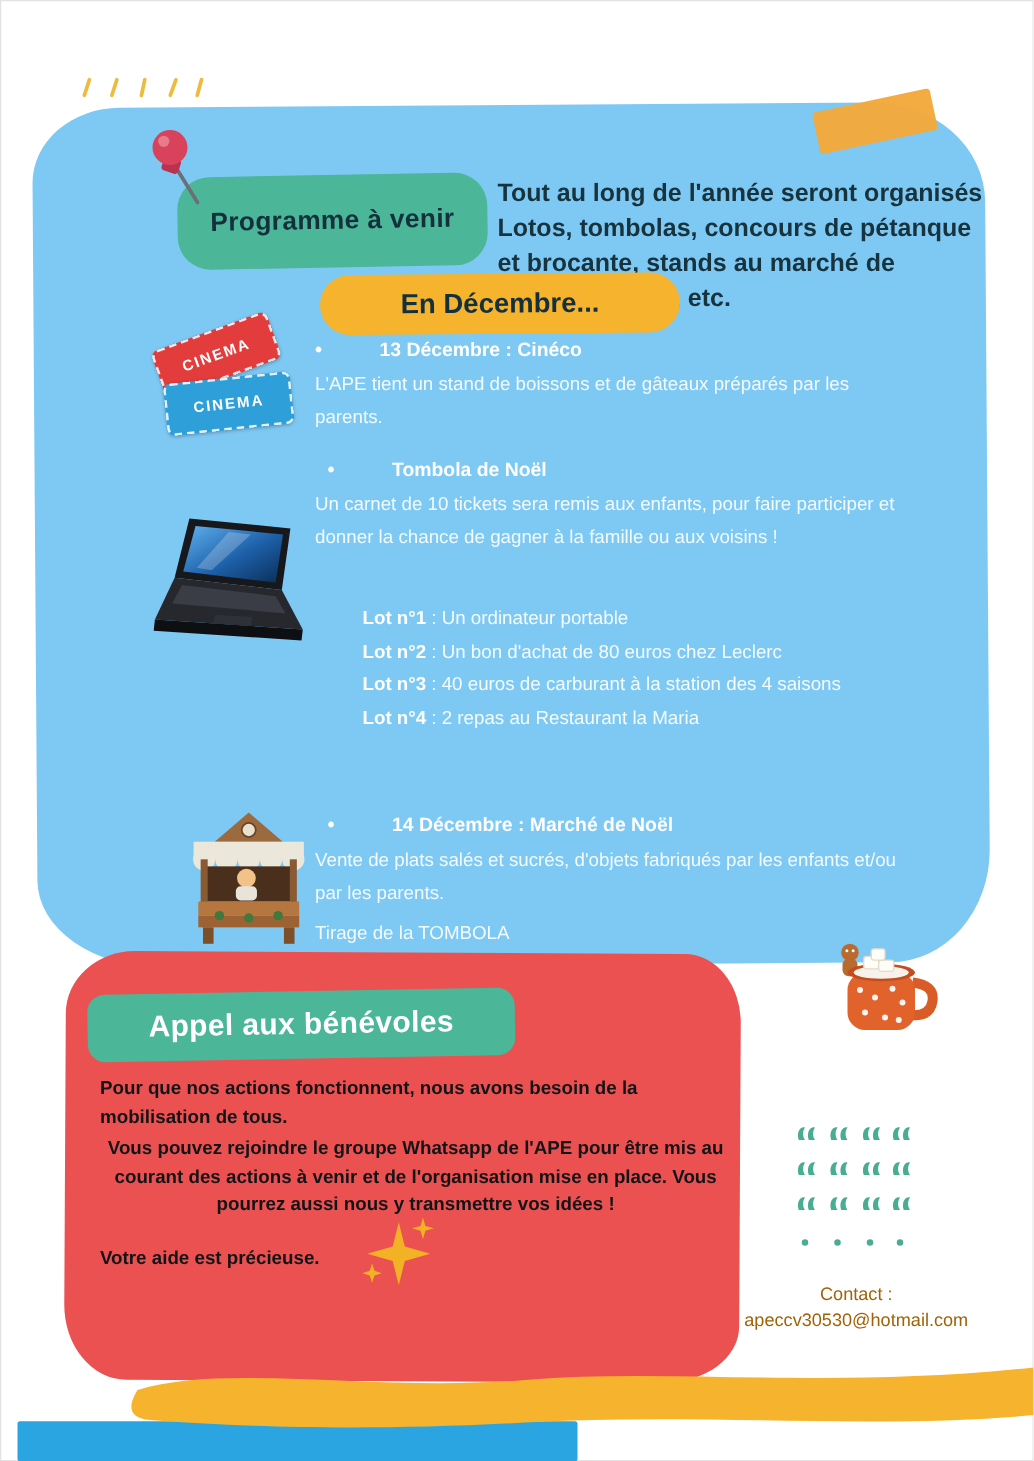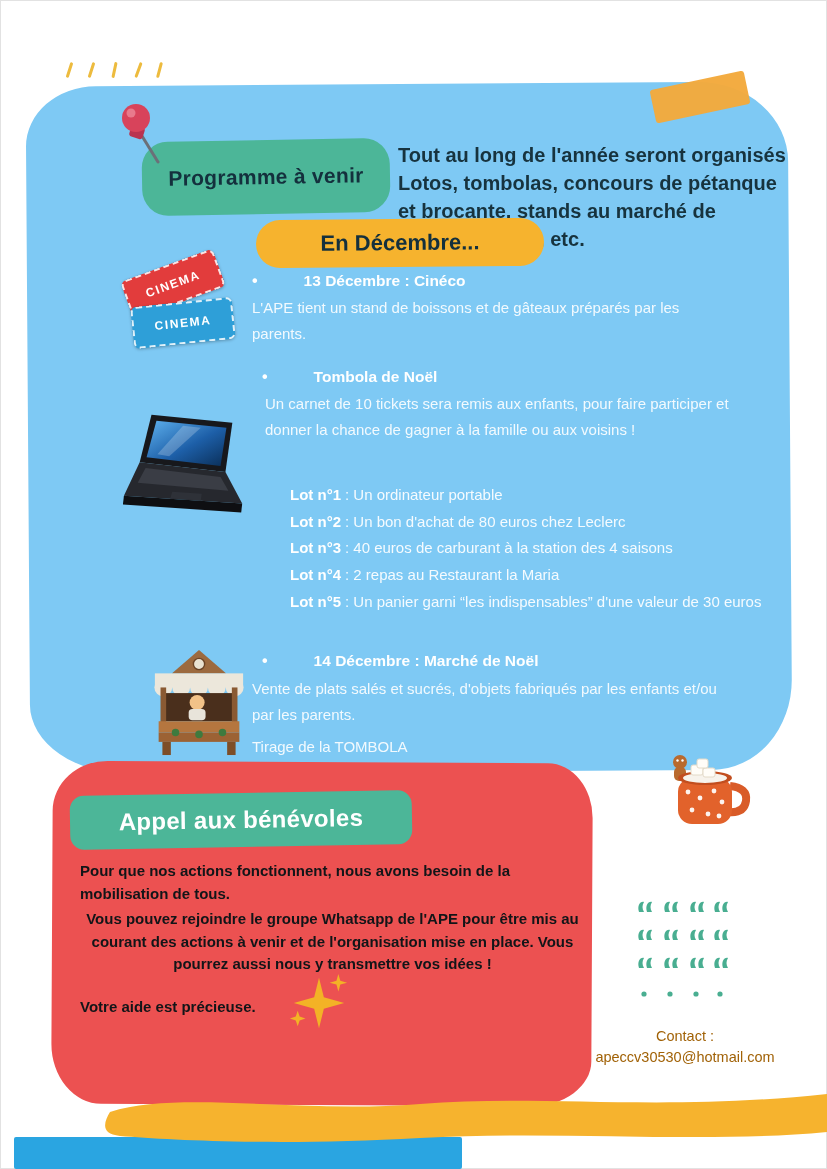--- a/index.html
+++ b/index.html
@@ -122,21 +122,21 @@
   <div class="abs event-title" style="left:252px; top:272px; width:480px;">
     <span class="bullet"></span>
     <span>13 Décembre : Cinéco</span>
   </div>
   <div class="abs white-body" style="left:252px; top:295px; width:470px;">L'APE tient un stand de boissons et de gâteaux préparés par les parents.</div>
 
   <div class="abs event-title" style="left:262px; top:368px; width:480px;">
     <span class="bullet"></span>
     <span>Tombola de Noël</span>
   </div>
-  <div class="abs white-body" style="left:265px; top:391px; width:475px;">Un carnet de 10 tickets sera remis aux enfants, pour faire participer et donner la chance de gagner à la famille ou aux voisins !</div>
+  <div class="abs white-body" style="left:252px; top:391px; width:475px;">Un carnet de 10 tickets sera remis aux enfants, pour faire participer et donner la chance de gagner à la famille ou aux voisins !</div>
 
   <div class="abs" style="left:118px; top:412px; width:138px; height:118px;">
     <svg width="138" height="118" viewBox="0 0 140 118">
       <defs>
         <linearGradient id="scrG" x1="0" y1="0" x2="1" y2="1">
           <stop offset="0" stop-color="#5fb2ef"></stop>
           <stop offset="0.55" stop-color="#1d5fa8"></stop>
           <stop offset="1" stop-color="#0a2e57"></stop>
         </linearGradient>
       </defs>
@@ -148,21 +148,20 @@
       <polygon points="55,80 85,82 84,89 53,87" fill="#2e3138"></polygon>
       <polygon points="6,84 126,92 125,101 5,93" fill="#0e0f12"></polygon>
     </svg>
   </div>
 
   <div class="abs" style="left:252px; top:482px; width:515px;margin-left:38px;">
     <div class="lot-line"><span class="lot-label">Lot n°1</span><span>: Un ordinateur portable</span></div>
     <div class="lot-line"><span class="lot-label">Lot n°2</span><span>:  Un bon d'achat de 80 euros chez Leclerc</span></div>
     <div class="lot-line"><span class="lot-label">Lot n°3</span><span>: 40 euros de carburant à la station des 4 saisons</span></div>
     <div class="lot-line"><span class="lot-label">Lot n°4</span><span>: 2 repas au Restaurant la Maria</span></div>
-    <div class="lot-line"><span class="lot-label">Lot n°5</span><span>: Un panier garni “les indispensables” d'une valeur de 30 euros</span></div>
   </div>
 
   <div class="abs" style="left:138px; top:645px; width:122px; height:114px;">
     <svg width="122" height="114" viewBox="0 0 130 115">
       <polygon points="65,2 36,27 94,27" fill="#9c6a3f"></polygon>
       <circle cx="65" cy="17" r="6" fill="#e9e2d1" stroke="#6b4426" stroke-width="1.5"></circle>
       <rect x="18" y="27" width="94" height="15" fill="#ece7db"></rect>
       <circle cx="27" cy="42" r="9.5" fill="#ece7db"></circle>
       <circle cx="46" cy="42" r="9.5" fill="#ece7db"></circle>
       <circle cx="65" cy="42" r="9.5" fill="#ece7db"></circle>

